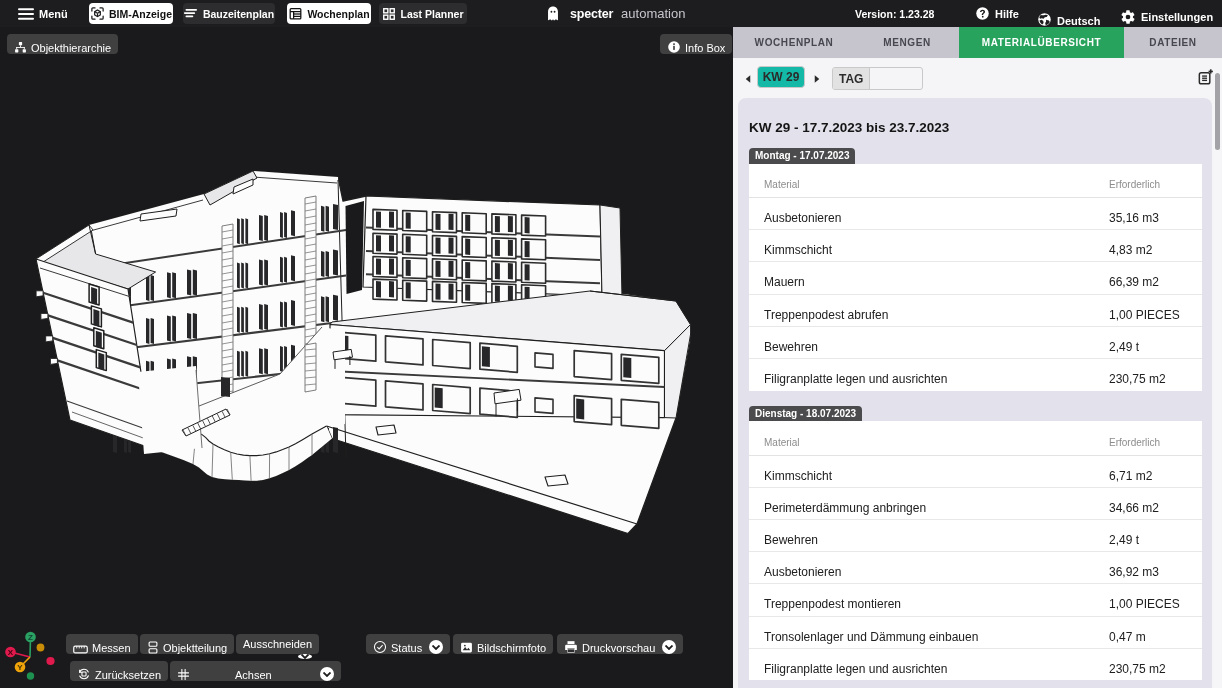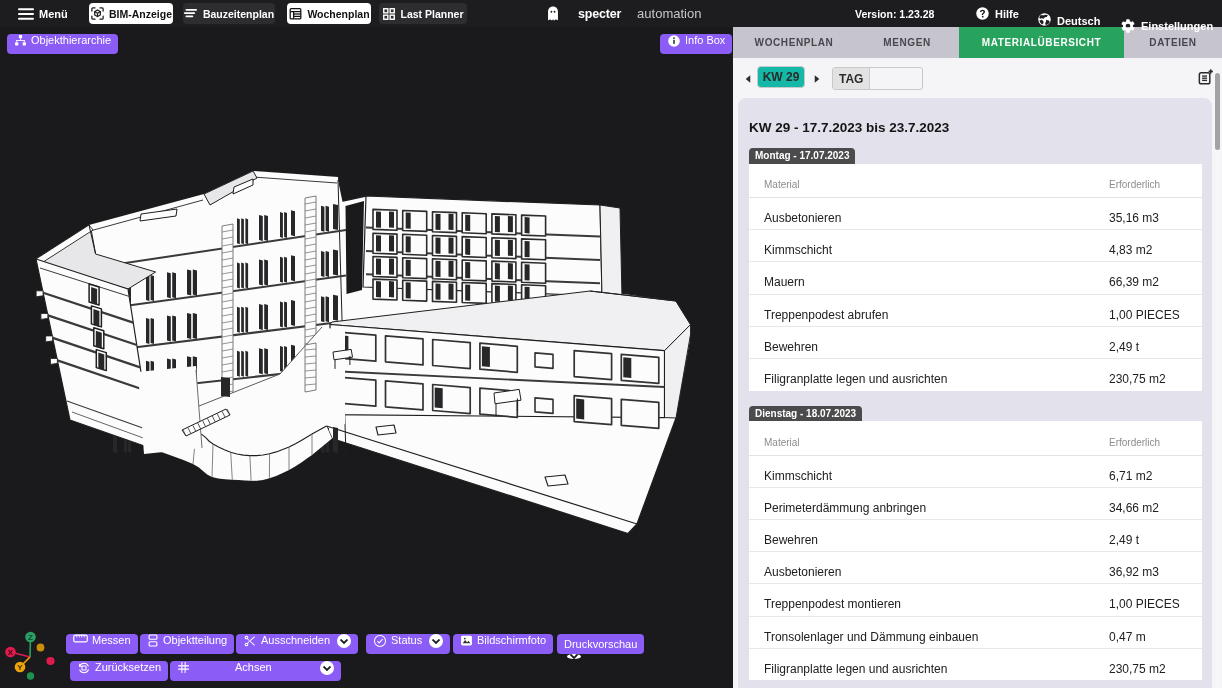--- a/index.html
+++ b/index.html
@@ -3,21 +3,21 @@
 <meta charset="utf-8">
 <style>
 * { margin:0; padding:0; box-sizing:border-box; }
 html,body { width:1222px; height:688px; overflow:hidden; background:#1a1a1c; font-family:"Liberation Sans", sans-serif; }
 #topbar { position:absolute; left:0; top:0; width:1222px; height:27px; background:#1d1d1f; display:flex; align-items:center; color:#fff; z-index:10; }
 .tb-item { position:absolute; top:0; height:27px; display:flex; align-items:center; gap:5px; font-size:11px; font-weight:700; color:#fff; white-space:nowrap; }
 .tb-btn { position:absolute; top:3px; height:21px; display:flex; align-items:center; justify-content:center; gap:4px; border-radius:4px; background:#2d2d2f; font-size:10.5px; font-weight:700; white-space:nowrap; }
 .tb-btn.outlined { background:#fff; color:#111; }
 .tb-btn.active { background:#fff; color:#111; }
 #viewport { position:absolute; left:0; top:27px; width:733px; height:661px; background:#1a1a1c; }
-.pill { position:absolute; display:flex; align-items:flex-start; gap:4px; height:20px; padding:0 7px; border-radius:4px; background:#8b5cf6; color:#fff; font-size:11px; white-space:nowrap; }
+.pill { position:absolute; display:flex; align-items:flex-end; gap:4px; height:20px; padding:0 7px; border-radius:4px; background:#404040; color:#fff; font-size:11px; white-space:nowrap; }
 .pill .chev { width:14px; height:14px; border-radius:50%; background:#fff; display:flex; align-items:center; justify-content:center; margin-left:3px; }
 #rightpanel { position:absolute; left:733px; top:27px; width:489px; height:661px; background:#f5f4f6; }
 #tabs { position:absolute; left:0; top:0; width:489px; height:31px; background:#c6c5cd; display:flex; }
 .tab { display:flex; align-items:center; justify-content:center; font-size:10px; font-weight:700; letter-spacing:0.6px; color:#47474f; }
 .tab.active { background:#27a35d; color:#fff; }
 #navrow { position:absolute; left:0; top:31px; width:489px; height:40px; }
 #panel { position:absolute; left:5px; top:71px; width:474px; height:590px; background:#e3e1ec; border-radius:8px 8px 0 0; }
 .daytag { display:inline-block; background:#4b4b4d; color:#fff; font-size:10px; font-weight:700; padding:2px 6px; line-height:1.15; border-radius:4px 4px 0 0; }
 table.mat { width:453px; border-collapse:collapse; background:#fff; font-size:12px; color:#202020; }
 table.mat td { border-bottom:1px solid #e8e8e8; padding:9px 0 0 15px; height:32.2px; }
@@ -69,21 +69,21 @@
   </div>
   <div class="tb-btn" style="left:379px;width:88px;">
     <svg width="14" height="14" viewBox="0 0 24 24" fill="none" stroke="#fff" stroke-width="2.4">
         <rect x="3" y="3" width="7" height="7"></rect>
         <rect x="14" y="3" width="7" height="7"></rect>
         <rect x="3" y="14" width="7" height="7"></rect>
         <rect x="14" y="14" width="7" height="7"></rect>
       </svg>
     <span>Last Planner</span>
   </div>
-  <div style="position:absolute;left:546px;top:0;height:27px;display:flex;align-items:center;gap:18px;">
+  <div style="position:absolute;left:546px;top:0;height:27px;display:flex;align-items:center;gap:10px;">
     <svg width="14" height="17" viewBox="0 0 24 28" fill="#fff">
         <path d="M12 2C6.9 2 3.5 5.8 3.5 11.2V24.5c0 1 .9 1.3 1.6.8l2-1.5 2.2 1.8c.4.3 1 .3 1.4 0L12 24l1.3 1.6c.4.3 1 .3 1.4 0l2.2-1.8 2 1.5c.7.5 1.6.2 1.6-.8V11.2C20.5 5.8 17.1 2 12 2z"></path>
         <circle cx="9.3" cy="11" r="1.6" fill="#1d1d1f"></circle>
         <circle cx="14.7" cy="11" r="1.6" fill="#1d1d1f"></circle>
       </svg>
     <span style="font-size:12.5px;font-weight:700;color:#fff;letter-spacing:-0.2px;">specter</span>
       <span style="font-size:13px;font-weight:400;color:#c6c6cc;margin-left:-2px;">automation</span>
   </div>
   <div style="position:absolute;left:855px;top:0;height:27px;display:flex;align-items:center;font-size:10.5px;font-weight:700;color:#fff;">Version: 1.23.28</div>
   <div class="tb-item" style="position:absolute;left:975px;top:0;height:27px;">
@@ -95,21 +95,21 @@
   </div>
   <div class="tb-item" style="position:absolute;left:1037px;top:0;height:27px;align-items:flex-end;">
     <svg width="15" height="15" viewBox="0 0 24 24">
         <circle cx="12" cy="12" r="10" fill="#fff"></circle>
         <path d="M6 4.5c2 1.2 4.5 1 6.5.2 1.5-.6 3.5-.5 5 .6l-2 2.5-3 .5-2 2.5-3-1-2.5 1-1.5-2.5z" fill="#1d1d1f"></path>
         <path d="M4 13.5l3.5-1 2.5 2 .5 3-2 2.5c-2.3-1.2-4-3.6-4.5-6.5z" fill="#1d1d1f"></path>
         <path d="M14.5 12.5l4.5 1 1.5 2.5c-1.2 2.6-3.6 4.6-6.5 5l-1-3.5 1.5-2z" fill="#1d1d1f"></path>
       </svg>
     <span>Deutsch</span>
   </div>
-  <div class="tb-item" style="position:absolute;left:1120px;top:12px;height:27px;">
+  <div class="tb-item" style="position:absolute;left:1120px;top:3px;height:27px;">
     <svg width="16" height="16" viewBox="0 0 24 24" fill="#fff">
         <path d="M19.4 13c.04-.33.06-.66.06-1s-.02-.67-.06-1l2.1-1.65a.5.5 0 0 0 .12-.64l-2-3.46a.5.5 0 0 0-.6-.22l-2.5 1a7.3 7.3 0 0 0-1.7-1l-.4-2.65A.5.5 0 0 0 14 2h-4a.5.5 0 0 0-.5.42l-.4 2.65c-.6.25-1.17.6-1.7 1l-2.5-1a.5.5 0 0 0-.6.22l-2 3.46a.5.5 0 0 0 .12.64L4.6 11c-.04.33-.06.66-.06 1s.02.67.06 1l-2.1 1.65a.5.5 0 0 0-.12.64l2 3.46c.14.24.4.33.6.22l2.5-1c.53.4 1.1.75 1.7 1l.4 2.65A.5.5 0 0 0 10 22h4a.5.5 0 0 0 .5-.42l.4-2.65c.6-.25 1.17-.6 1.7-1l2.5 1c.2.1.46.02.6-.22l2-3.46a.5.5 0 0 0-.12-.64L19.4 13zM12 15.5a3.5 3.5 0 1 1 0-7 3.5 3.5 0 0 1 0 7z"></path>
       </svg>
     <span>Einstellungen</span>
   </div>
 </div>
 <div id="viewport">
   <svg id="bsvg" width="733" height="661" viewBox="0 0 733 661">
 <polygon points="36.0,232.0 89.0,198.0 204.0,167.0 253.0,144.0 338.0,150.0 343.0,174.0 366.0,169.0 600.0,178.0 620.0,181.0 622.0,266.0 676.0,274.0 690.6,297.5 690.6,313.0 676.0,391.0 637.0,497.0 628.0,506.5 332.0,411.5 326.5,399.0 312.0,428.0 307.9,430.8 302.1,434.9 295.5,439.2 289.0,443.0 289.0,443.0 282.7,446.1 276.1,448.9 269.4,451.3 263.0,453.0 263.0,453.0 256.9,453.8 251.1,453.8 245.2,453.4 239.0,453.0 239.0,453.0 232.3,452.7 225.2,452.3 218.3,451.5 212.0,450.0 212.0,450.0 207.2,447.5 203.3,444.2 199.0,440.6 193.0,437.0 193.0,437.0 183.5,433.0 171.8,428.7 160.7,424.7 153.0,422.0 153.0,422.0 153.0,422.0 70.0,393.0 36.0,232.0" fill="#fcfcfc" stroke="#1f1f1f" stroke-width="1.3" stroke-linejoin="round"></polygon>
 <polygon points="89.0,198.0 204.0,167.0 253.0,144.0 338.0,150.0 345.0,393.0 158.0,423.0" fill="#fcfcfc" stroke="none" stroke-width="0" stroke-linejoin="round"></polygon>
@@ -481,21 +481,21 @@
       </svg>
     <span>Messen</span>
   </div>
   <div class="pill" style="left:140px;top:607px;">
     <svg width="12" height="13" viewBox="0 0 18 20" fill="none" stroke="#fff" stroke-width="1.7">
         <rect x="3" y="1.5" width="12" height="6.5" rx="1.5"></rect>
         <rect x="3" y="12" width="12" height="6.5" rx="1.5"></rect>
       </svg>
     <span>Objektteilung</span>
   </div>
-  <div class="pill" style="left:236px;top:607px;">
+  <div class="pill" style="left:236px;top:607px;flex-direction:column;">
     <svg width="14" height="14" viewBox="0 0 24 24" fill="#fff">
         <circle cx="6" cy="6" r="2.3" fill="none" stroke="#fff" stroke-width="1.8"></circle>
         <circle cx="6" cy="18" r="2.3" fill="none" stroke="#fff" stroke-width="1.8"></circle>
         <path d="M7.8 7.5L20.5 19l-1.2 1.2L7 8.7zM7.8 16.5L20.5 5l-1.2-1.2L7 15.3z"></path>
       </svg>
     <span>Ausschneiden</span>
     <div class="chev">
         <svg width="8" height="5" viewBox="0 0 8 5">
           <path d="M0.5 0.5 L4 4 L7.5 0.5" fill="none" stroke="#1d1d1f" stroke-width="1.8"></path>
         </svg>
@@ -514,21 +514,21 @@
       </div>
   </div>
   <div class="pill" style="left:453px;top:607px;">
     <svg width="13" height="13" viewBox="0 0 24 24" fill="#fff">
         <rect x="2" y="3" width="20" height="18" rx="2.5"></rect>
         <path d="M5 17l4.5-6 3.5 4.5 2.5-3L19 17z" fill="#2c2c2e"></path>
         <circle cx="9" cy="8.5" r="1.6" fill="#2c2c2e"></circle>
       </svg>
     <span>Bildschirmfoto</span>
   </div>
-  <div class="pill" style="left:557px;top:607px;flex-direction:column;">
+  <div class="pill" style="left:557px;top:607px;">
     <svg width="14" height="14" viewBox="0 0 24 24" fill="#fff">
         <path d="M6 2h12v5H6z"></path>
         <path d="M4 8h16a2 2 0 0 1 2 2v7h-4v-3H6v3H2v-7a2 2 0 0 1 2-2z"></path>
         <path d="M6 15h12v7H6z"></path>
         <rect x="6.8" y="16" width="10.4" height="5" fill="#2c2c2e"></rect>
         <path d="M6.8 17.5h10.4M6.8 19.5h10.4" stroke="#fff" stroke-width="0"></path>
       </svg>
     <span>Druckvorschau</span>
     <div class="chev">
         <svg width="8" height="5" viewBox="0 0 8 5">

